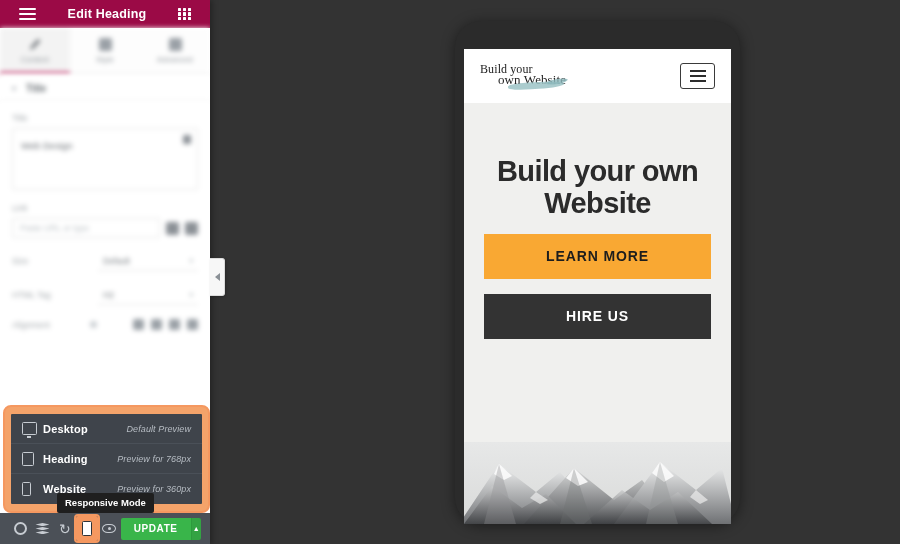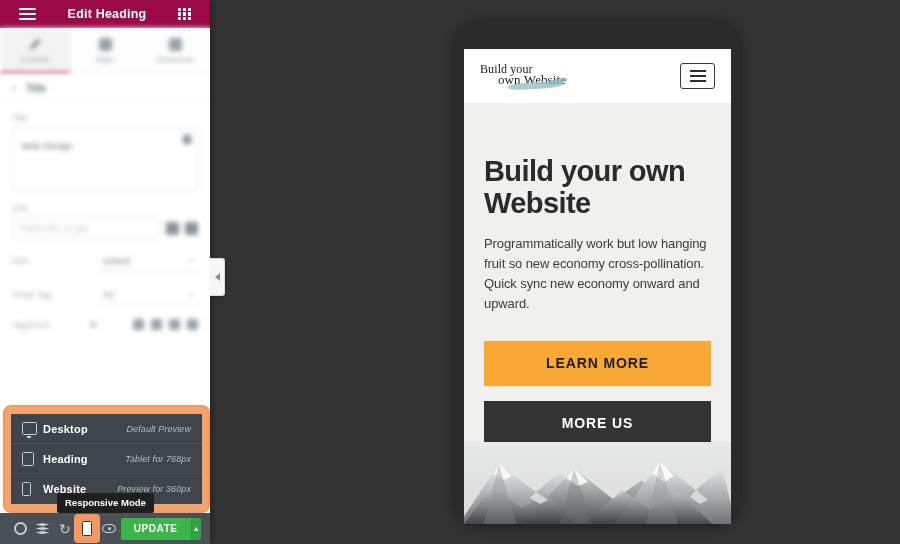--- a/index.html
+++ b/index.html
@@ -203,21 +203,21 @@
     background:#8cb8bc;border-radius:50%;transform:rotate(-10deg);opacity:.8;
   }
   #burger{
     width:35px;height:26px;border:1.6px solid #3a3a3a;border-radius:3px;
     display:flex;flex-direction:column;align-items:center;justify-content:center;gap:3.2px;
     box-sizing:border-box;
   }
   #burger i{width:16px;height:2.2px;background:#2d2d2d;display:block;}
   #hero{
     background:#f0f0ee;padding:52px 20px 0 20px;box-sizing:border-box;
-    height:421px;position:relative;
+    text-align:center;height:421px;position:relative;
   }
   #hero h1{
     margin:0 0 14px 0;font-size:29px;line-height:1.12;color:#2b2b2b;
     font-weight:bold;letter-spacing:-.6px;
   }
   #hero p{
     margin:0 0 26px 0;font-size:13px;line-height:1.55;color:#3c3c3c;
     letter-spacing:-.1px;
   }
   .cta{
@@ -339,21 +339,21 @@
             </span>
           <span class="ri-nm">Desktop</span>
           <span class="ri-hint">Default Preview</span>
         </div>
 
         <div class="resp-item">
           <span class="ri-ic">
               <span class="ic-tablet"></span>
             </span>
           <span class="ri-nm">Heading</span>
-          <span class="ri-hint">Tablet for 768px</span>
+          <span class="ri-hint">Preview for 768px</span>
         </div>
 
         <div class="resp-item">
           <span class="ri-ic">
               <span class="ic-mobile"></span>
             </span>
           <span class="ri-nm">Website</span>
           <span class="ri-hint">Preview for 360px</span>
         </div>
 
@@ -405,23 +405,22 @@
         </div>
         <div id="burger">
           <i></i>
             <i></i>
             <i></i>
         </div>
       </div>
 
       <div id="hero">
         <h1>Build your own Website</h1>
-        <p>Programmatically work but low hanging fruit so new economy cross-pollination. Quick sync new economy onward and upward.</p>
         <div class="cta" id="cta-primary">LEARN MORE</div>
-        <div class="cta" id="cta-secondary">MORE US</div>
+        <div class="cta" id="cta-secondary">HIRE US</div>
 
         <div id="mountains">
           <svg viewBox="0 0 267 82" preserveAspectRatio="none">
             <defs>
               <linearGradient id="sky" x1="0" y1="0" x2="0" y2="1">
                 <stop offset="0" stop-color="#e7e8e8"></stop>
                   <stop offset="1" stop-color="#d9dad9"></stop>
               </linearGradient>
               <linearGradient id="rockA" x1="0" y1="0" x2="0" y2="1">
                 <stop offset="0" stop-color="#f2f3f3"></stop>

